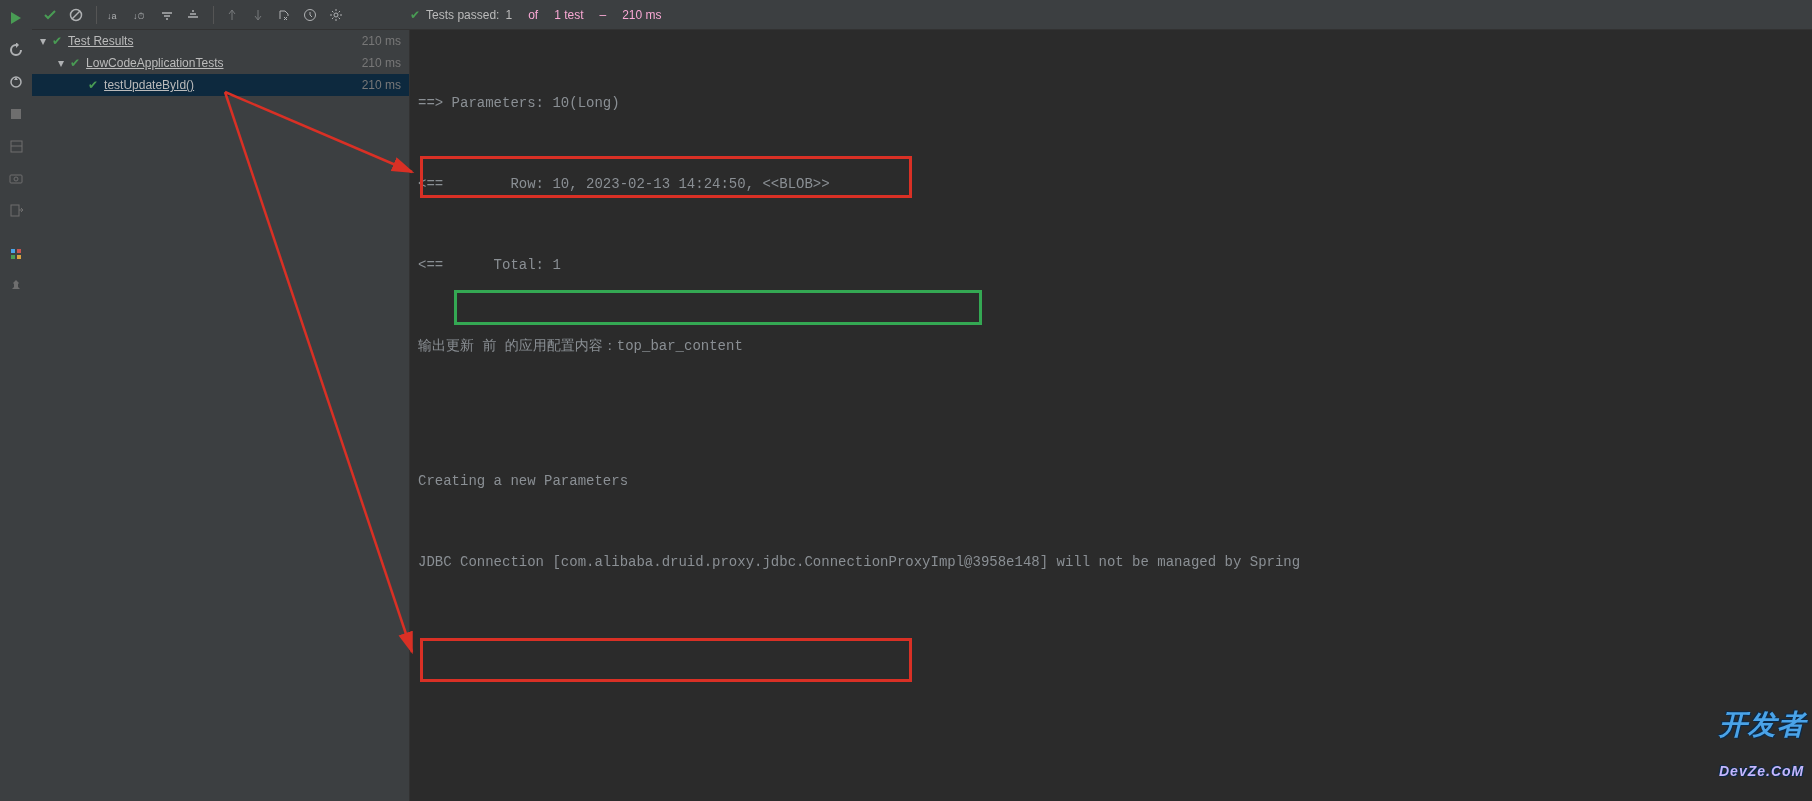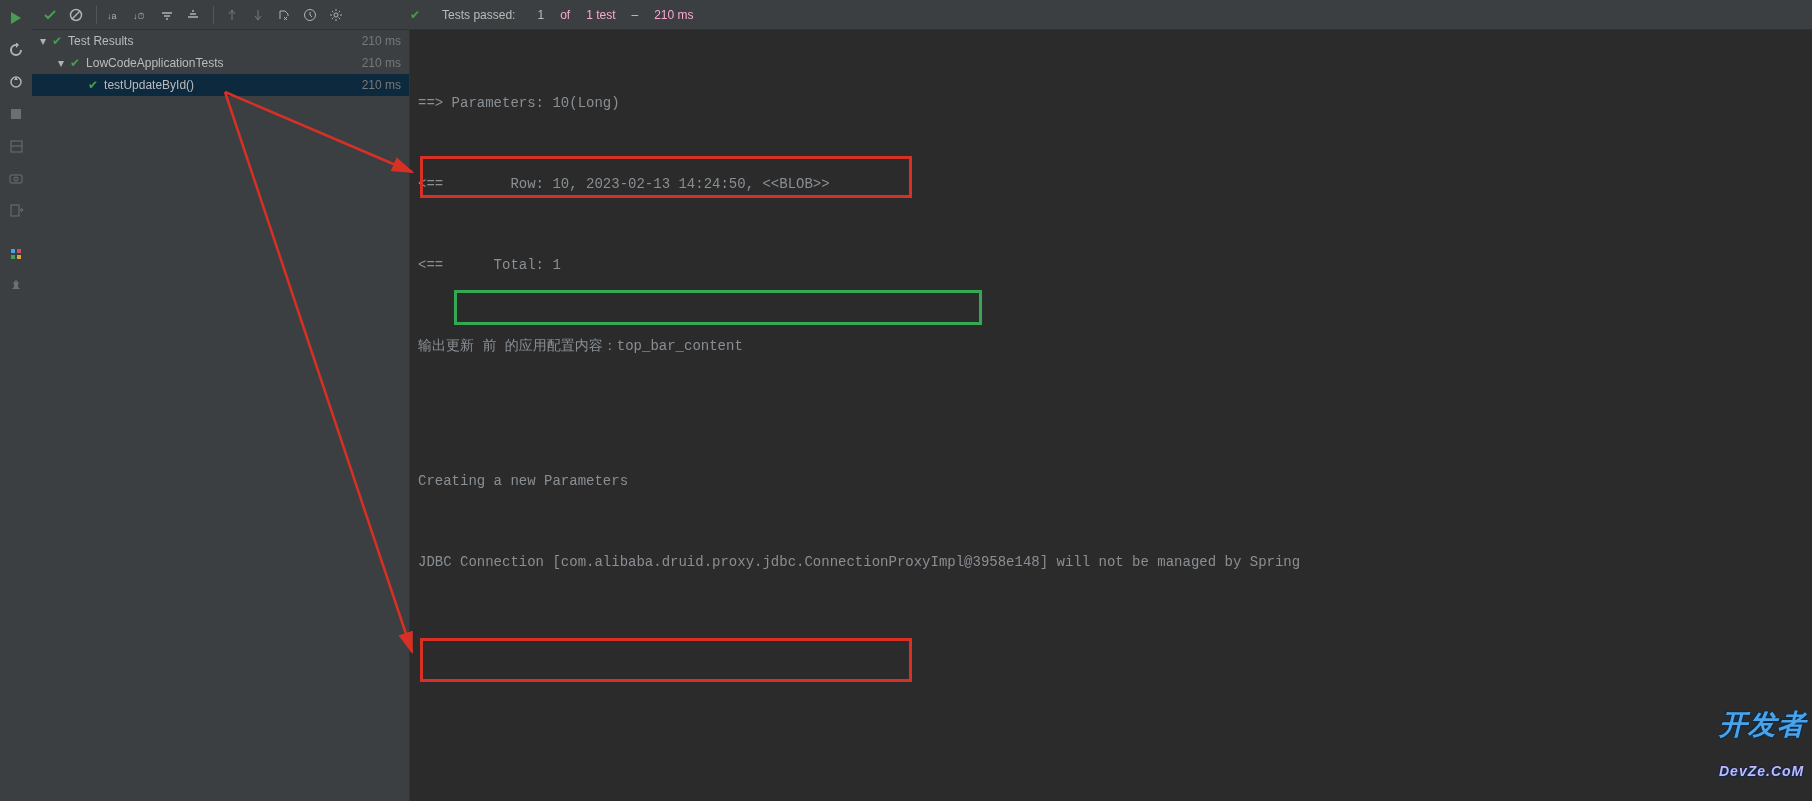--- a/index.html
+++ b/index.html
@@ -50,41 +50,41 @@
 .toolbar .sep { width:1px; height:18px; background:#555; margin:0 6px; }
 .status {
   position: absolute;
   left: 410px; top: 0;
   height: 30px;
   display: flex;
   align-items: center;
   gap: 6px;
 }
 .status .chk { color: #499c54; }
-.status .txt { color: #bbb; margin-left: 16px; }
+.status .txt { color: #bbb; }
 .status .dim { color: #f9a8d4; margin-left: 10px; }
 .tree {
   position: absolute;
   left: 32px; top: 30px;
   width: 378px;
   height: 771px;
   background: #3c3f41;
   border-right: 1px solid #323232;
 }
 .tree-row {
   display: flex;
   align-items: center;
   height: 22px;
   padding-left: 8px;
   position: relative;
 }
 .tree-row.selected { background: #0d293e; }
 .tree-row .arrow { width: 10px; color:#afb1b3; }
 .tree-row .chk { color:#499c54; margin-right: 6px; margin-left: 2px;}
-.tree-row .lbl { color:#bbb; }
+.tree-row .lbl { color:#bbb;text-decoration:underline; }
 .tree-row .time {
   position: absolute;
   right: 8px;
   color: #787878;
 }
 .tree-row.indent1 { padding-left: 26px; }
 .tree-row.indent2 { padding-left: 44px; }
 .console {
   position: absolute;
   left: 410px; top: 30px;

